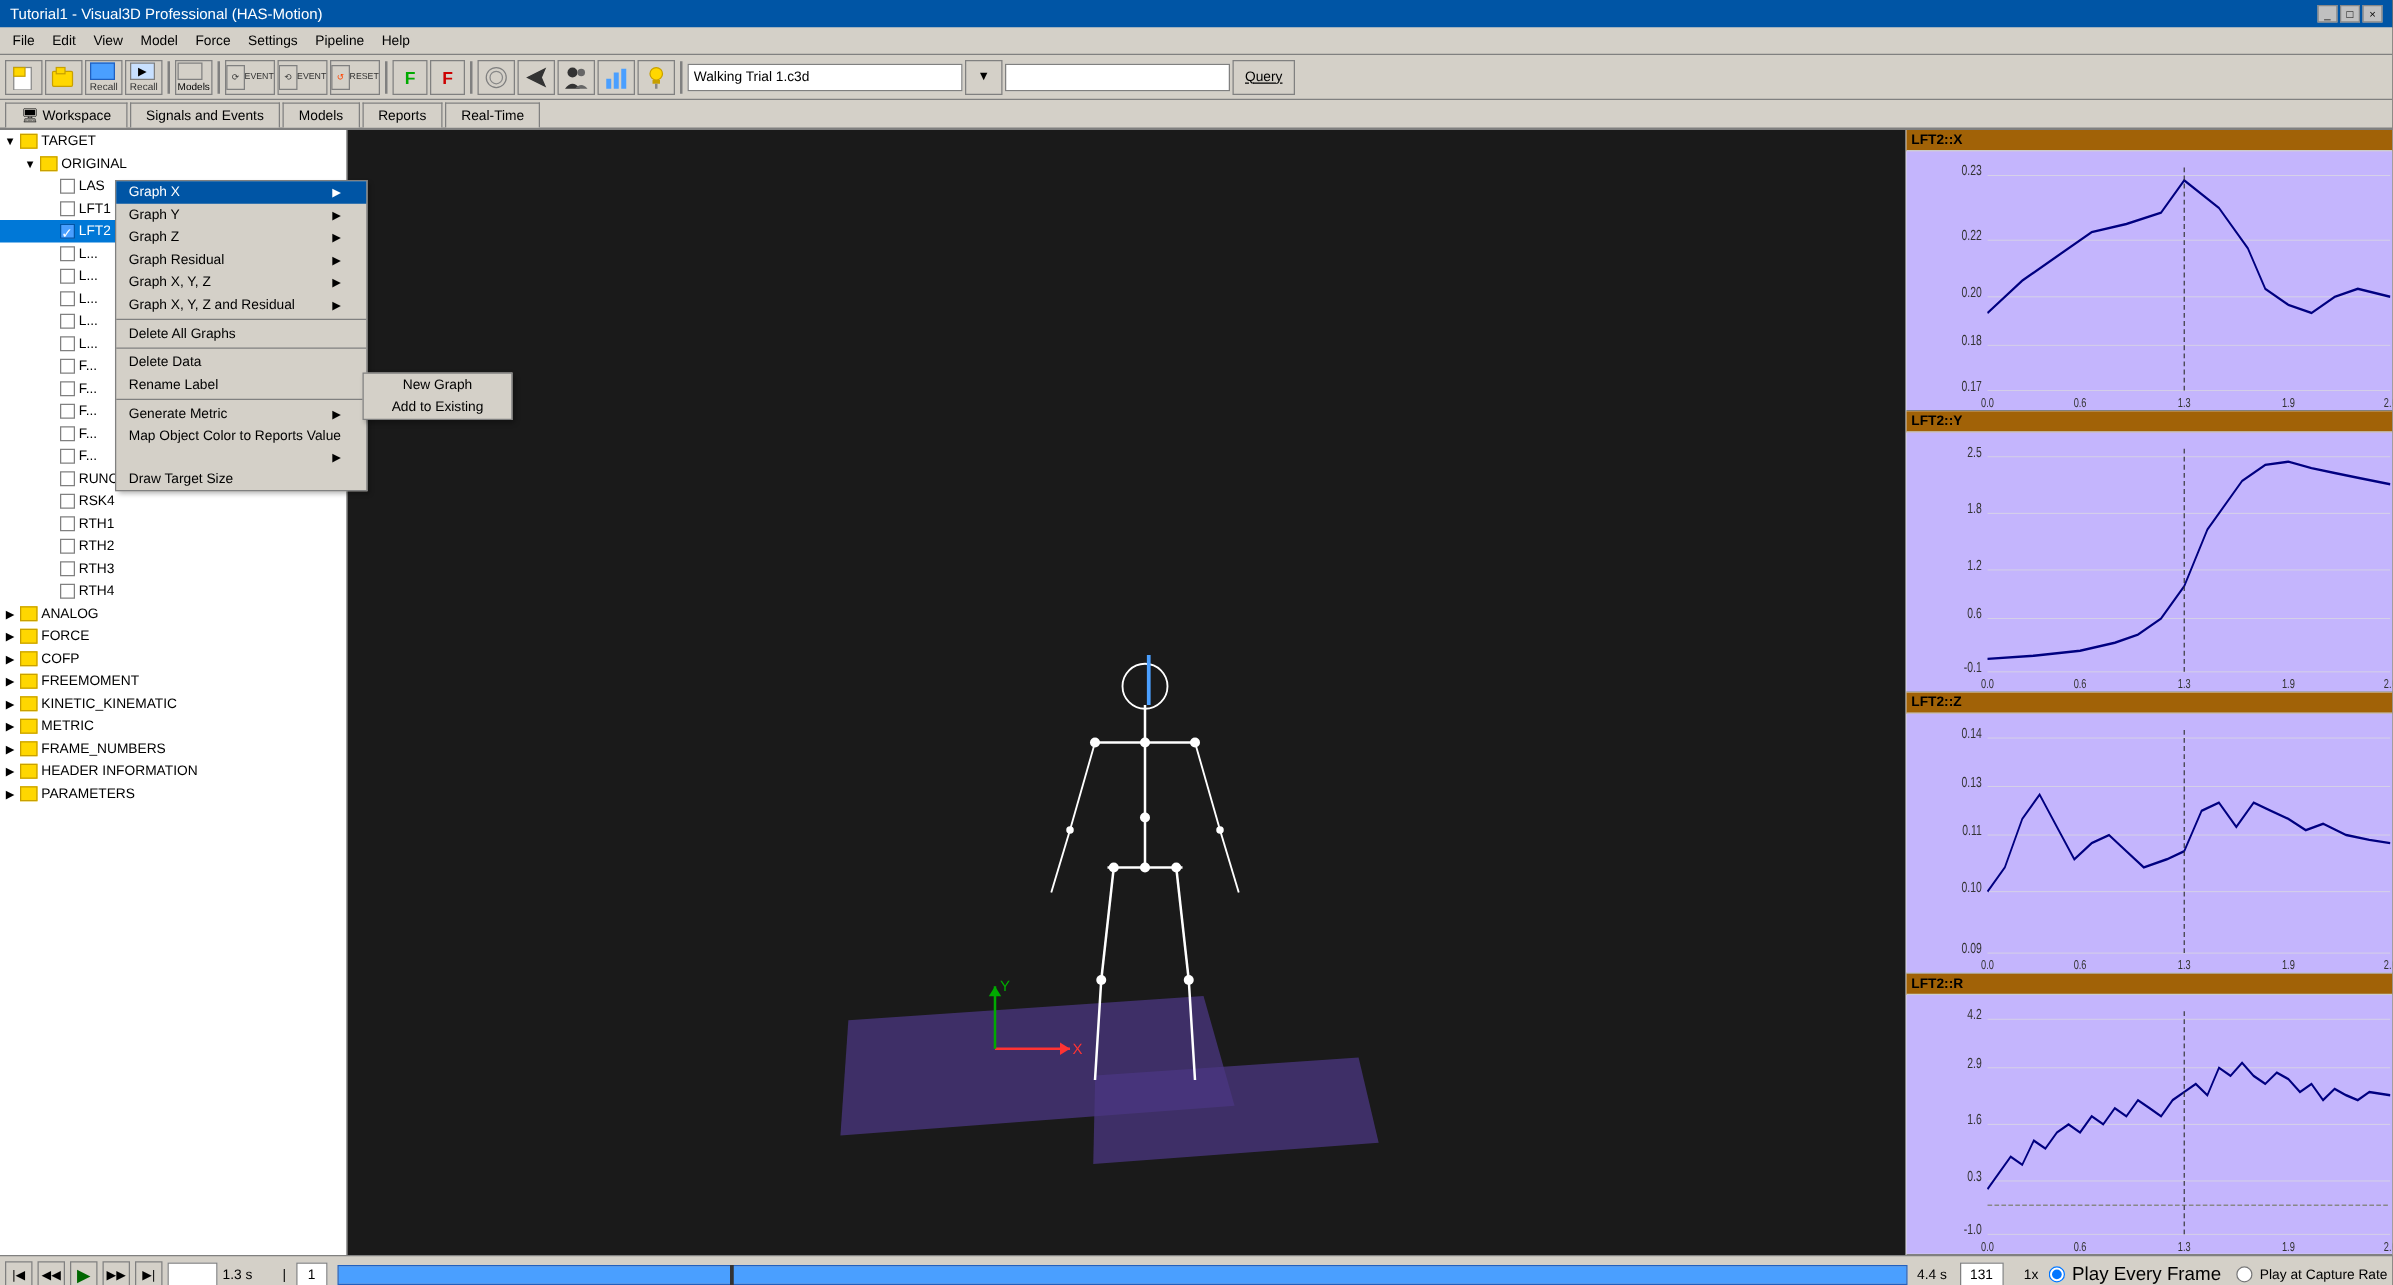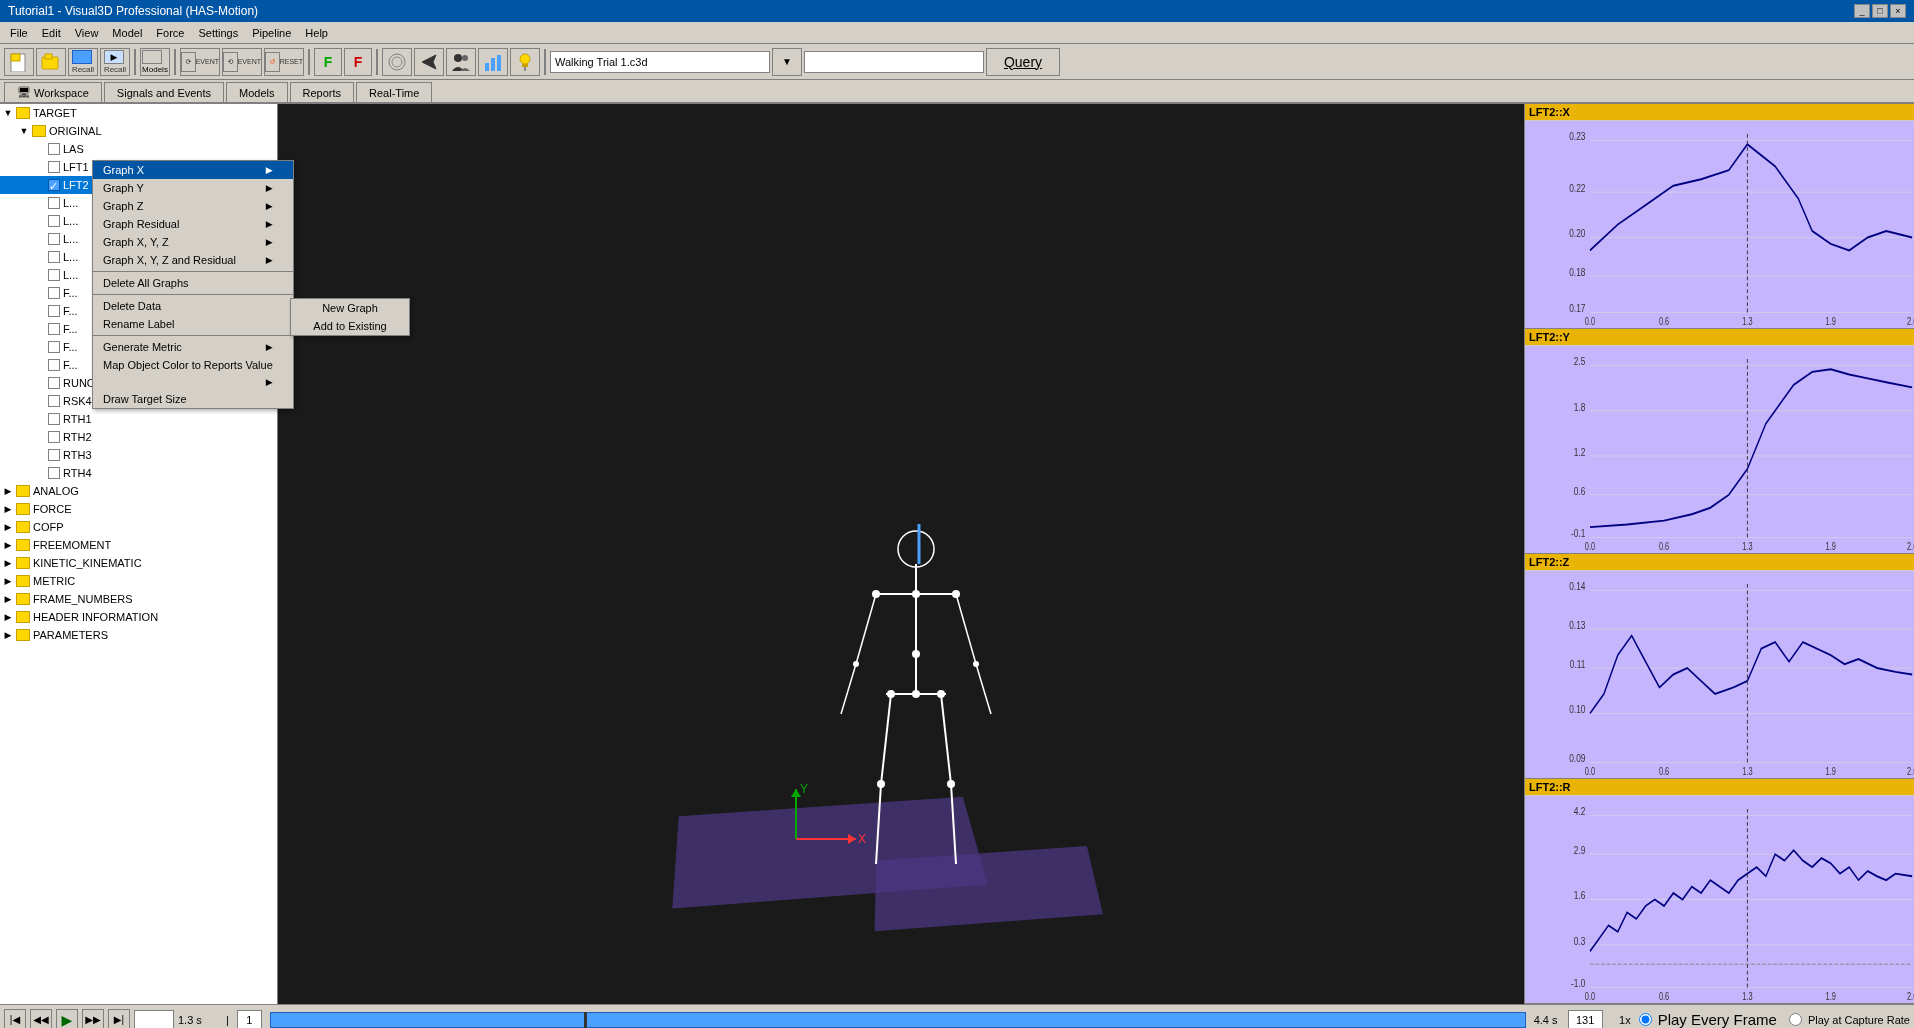--- a/index.html
+++ b/index.html
@@ -29,38 +29,38 @@
 
     
     #sidebar { width: 278px; background: #ffffff; border-right: 1px solid #808080; overflow-y: auto; font-size: 11px; }
     .tree-item { display: flex; align-items: center; padding: 1px 0; cursor: pointer; white-space: nowrap; }
     .tree-item.selected { background: #0078d7; color: white; }
     .expand-icon { width: 16px; height: 16px; display: flex; align-items: center; justify-content: center; flex-shrink: 0; font-size: 9px; }
     .folder-icon { width: 14px; height: 12px; background: #ffd700; border: 1px solid #c8a000; margin-right: 3px; flex-shrink: 0; }
     .checkbox { width: 12px; height: 12px; border: 1px solid #808080; background: white; margin-right: 3px; flex-shrink: 0; }
 
     
-    #context-menu { position: absolute; left: 92px; top: 160px; background: #d4d0c8; border: 1px solid #808080; box-shadow: 2px 2px 4px rgba(0,0,0,0.3); z-index: 100; min-width: 200px; }
+    #context-menu { position: absolute; left: 92px; top: 144px; background: #d4d0c8; border: 1px solid #808080; box-shadow: 2px 2px 4px rgba(0,0,0,0.3); z-index: 100; min-width: 200px; }
     .ctx-item { padding: 3px 20px 3px 10px; cursor: pointer; display: flex; align-items: center; justify-content: space-between; white-space: nowrap; font-size: 11px; }
     .ctx-separator { height: 1px; background: #808080; margin: 2px 0; }
     .ctx-arrow { font-size: 9px; margin-left: 10px; }
 
     
     #submenu { position: absolute; left: 290px; top: 298px; background: #d4d0c8; border: 1px solid #808080; box-shadow: 2px 2px 4px rgba(0,0,0,0.3); z-index: 101; min-width: 120px; text-align: center; }
     .sub-item { padding: 3px 16px; cursor: pointer; font-size: 11px; }
 
     
     #viewport { flex: 1; background: #1a1a1a; position: relative; overflow: hidden; }
     #viewport-title { position: absolute; top: 10px; left: 50%; transform: translateX(-50%); color: white; font-size: 28px; font-weight: bold; letter-spacing: 2px; }
     #viewport-tm { font-size: 14px; vertical-align: super; }
 
     
     #right-panel { width: 390px; background: #d4d0c8; border-left: 1px solid #808080; display: flex; flex-direction: column; overflow: hidden; }
     .graph-panel { flex: 1; border-bottom: 1px solid #808080; background: white; position: relative; display: flex; flex-direction: column; }
-    .graph-title { font-size: 11px; font-weight: bold; padding: 2px 4px; background: #eab308; border-bottom: 1px solid #ccc; }
+    .graph-title { font-size: 11px; font-weight: bold; padding: 2px 4px; background: #a16207; border-bottom: 1px solid #ccc; }
     .graph-area { flex: 1; position: relative; background: #c4b5fd; padding-left: 28px; }
 
     
     #playback-bar { height: 30px; background: #d4d0c8; border-top: 1px solid #808080; display: flex; align-items: center; padding: 0 4px; gap: 4px; }
     .play-btn { width: 22px; height: 22px; background: #d4d0c8; border: 1px solid #808080; display: flex; align-items: center; justify-content: center; cursor: pointer; font-size: 10px; }
     #scrubber { flex: 1; height: 16px; background: #4a9fff; border: 1px solid #2060c0; margin: 0 4px; position: relative; cursor: pointer; }
     #scrubber-handle { position: absolute; left: 25%; top: -1px; width: 4px; height: 18px; background: #ff0000; }
     #frame-input { width: 40px; height: 20px; border: 1px solid #808080; background: white; text-align: center; font-size: 11px; }
     #time-display { font-size: 11px; width: 35px; }
 
@@ -183,21 +183,21 @@
     <svg width="22" height="22">
         <circle cx="11" cy="8" r="5" fill="#ffd700" stroke="#c8a000"></circle>
         <rect x="8" y="13" width="6" height="3" fill="#c8a000"></rect>
         <line x1="11" y1="16" x2="11" y2="20" stroke="#888" stroke-width="2"></line>
       </svg>
   </div>
   <div class="toolbar-separator"></div>
   <input class="toolbar-input" type="text" style="width: 220px;" value="Walking Trial 1.c3d">
   <div class="toolbar-btn">▼</div>
   <input class="toolbar-input" type="text" style="width: 180px;">
-  <div class="toolbar-btn" style="width:74px; font-size:14px;text-decoration:underline;">Query</div>
+  <div class="toolbar-btn" style="width:50px; font-size:11px;text-decoration:underline;">Query</div>
 </div>
 
 <div id="tab-bar">
   <div class="tab">
     <span>🖥</span>&nbsp;
     <span>Workspace</span>
   </div>
   <div class="tab">
     <span>Signals and Events</span>
   </div>

